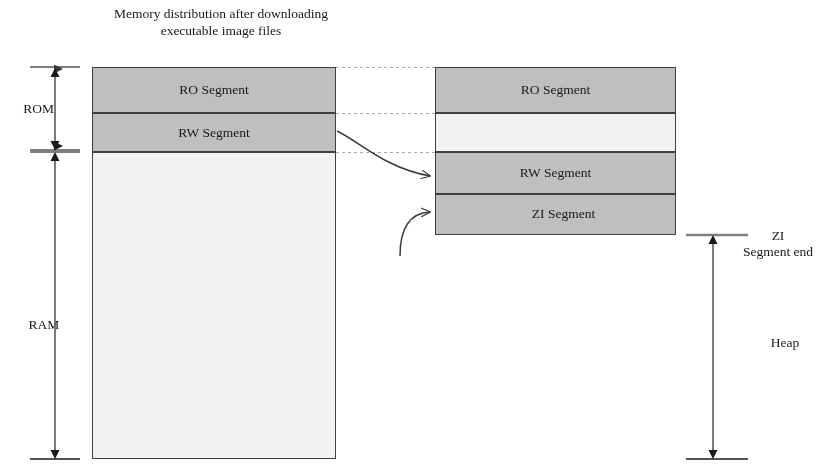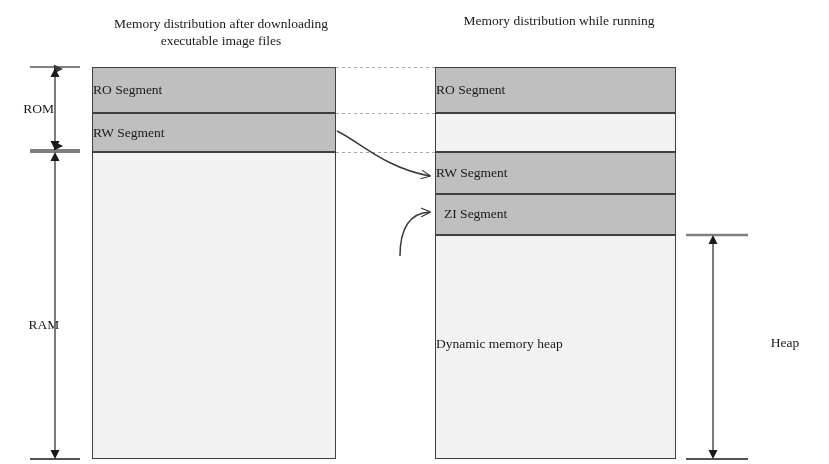--- a/index.html
+++ b/index.html
@@ -17,36 +17,36 @@
     overflow: hidden;
   }
   .title {
     position: absolute;
     text-align: center;
     font-size: 13.5px;
     line-height: 17px;
     color: #1a1a1a;
     white-space: pre-line;
   }
-  #title-left  { left: 110px; top: 15px;  width: 222px; }
+  #title-left  { left: 110px; top: 5px;  width: 222px; }
   #title-right { left: 455px; top: 12px; width: 208px; }
 
   .memblock {
     position: absolute;
     box-sizing: border-box;
     border: 1.4px solid #404040;
   }
   .seg-dark  { background: #bfbfbf; }
   .seg-light { background: #f2f2f2; }
   .seg-white { background: #f2f2f2; }
 
   .seg-label {
     position: absolute;
     width: 100%;
-    text-align: left;
+    text-align: center;
     font-size: 13.5px;
     color: #1a1a1a;
     pointer-events: none;
   }
 
   .axis-label {
     position: absolute;
     font-size: 13.5px;
     color: #1a1a1a;
     text-align: center;
@@ -62,21 +62,20 @@
     pointer-events: none;
   }
 </style>
 </head>
 <body>
 
 <div id="canvas">
 
   <div class="title" id="title-left">Memory distribution after downloading executable image files</div>
 
-  <div class="title" id="title-right">Memory distribution while running</div>
 
   <div class="memblock seg-dark" style="left:92px; top:67px; width:244px; height:46px;">
     <div class="seg-label" style="top:14px;">RO Segment</div>
   </div>
 
   <div class="memblock seg-dark" style="left:92px; top:113px; width:244px; height:39px;">
     <div class="seg-label" style="top:11px;">RW Segment</div>
   </div>
 
   <div class="memblock seg-light" style="left:92px; top:152px; width:244px; height:307px;">
@@ -92,28 +91,27 @@
   </div>
 
   <div class="memblock seg-dark" style="left:435px; top:152px; width:241px; height:42px;">
     <div class="seg-label" style="top:12px;">RW Segment</div>
   </div>
 
   <div class="memblock seg-dark" style="left:435px; top:194px; width:241px; height:41px;padding-left:8px;">
     <div class="seg-label" style="top:11px;">ZI Segment</div>
   </div>
 
-  <div class="memblock seg-light" style="left:435px; top:235px; width:241px; height:224px;">
-    <div class="seg-label" style="top:100px;">Dynamic memory heap</div>
-  </div>
 
   <div class="axis-label" style="left:2px; top:101px; width:52px;text-align:right;">ROM</div>
 
   <div class="axis-label" style="left:18px; top:317px; width:52px;">RAM</div>
 
+  <div class="axis-label" style="left:728px; top:228px; width:100px;">ZI
+Segment end</div>
 
   <div class="axis-label" style="left:755px; top:335px; width:60px;">Heap</div>
 
   <svg class="overlay" viewBox="0 0 829 464">
     <defs>
       <marker id="arrowUp" markerWidth="9" markerHeight="9" refX="4.5" refY="8" orient="auto" markerUnits="userSpaceOnUse">
         <path d="M4.5,0 L9,9 L0,9 Z" fill="#3a3a3a"></path>
       </marker>
       <marker id="arrowDown" markerWidth="9" markerHeight="9" refX="4.5" refY="8" orient="auto" markerUnits="userSpaceOnUse">
         <path d="M4.5,0 L9,9 L0,9 Z" fill="#1a1a1a"></path>

